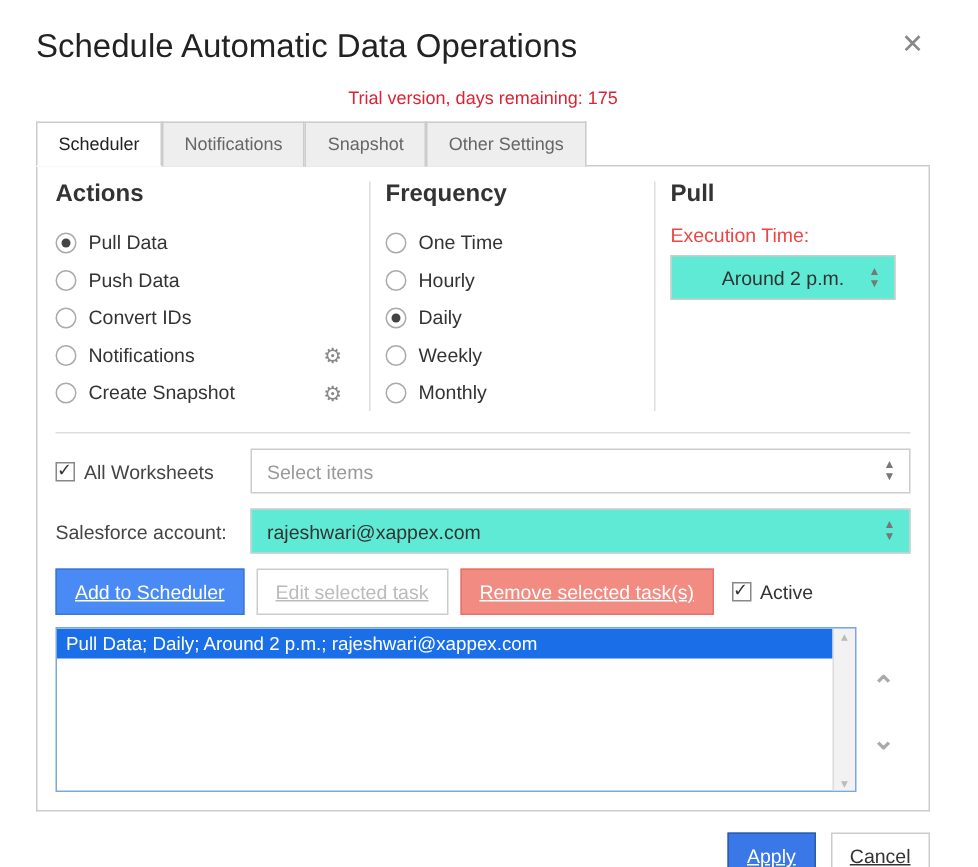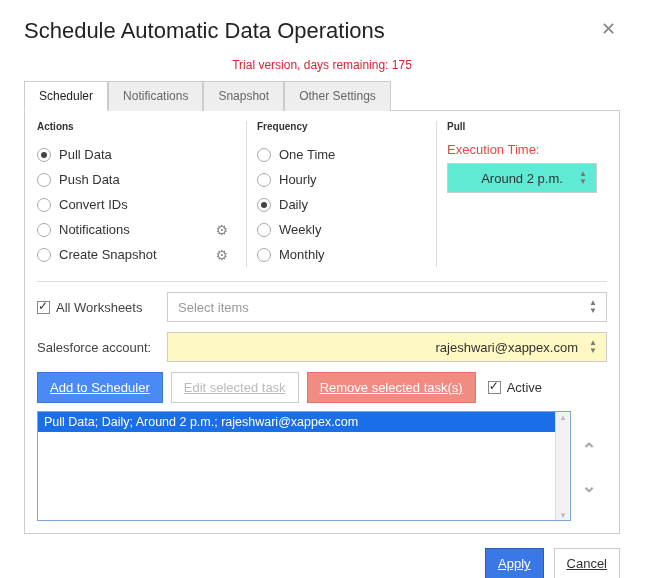--- a/index.html
+++ b/index.html
@@ -72,21 +72,21 @@
     display: flex;
   }
   .section {
     padding: 0 10px;
   }
   .section.actions { width: 210px; border-right: 1px solid #ddd; padding-left: 0; }
   .section.frequency { width: 190px; border-right: 1px solid #ddd; }
   .section.when { flex: 1; }
   .sec-title {
     font-weight: bold;
-    font-size: 10px;
+    font-size: 16px;
     margin-bottom: 10px;
   }
   .radio-row {
     display: flex;
     align-items: flex-end;
     margin-bottom: 5px;
     height: 20px;
   }
   .radio {
     width: 14px; height: 14px;
@@ -332,21 +332,21 @@
         <span class="placeholder">Select items</span>
         <div class="stepper">
             <span>▲</span>
             <span>▼</span>
           </div>
       </div>
     </div>
 
     <div class="row">
       <div class="label">Salesforce account:</div>
-      <div class="select-box" style="flex:1;background:#fef9c3;justify-content:flex-end;">
+      <div class="select-box" style="flex:1;background:#5eead4;">
         <span>rajeshwari@xappex.com</span>
         <div class="stepper">
             <span>▲</span>
             <span>▼</span>
           </div>
       </div>
     </div>
 
     <div class="btn-row">
       <div class="btn primary">Add to Scheduler</div>

